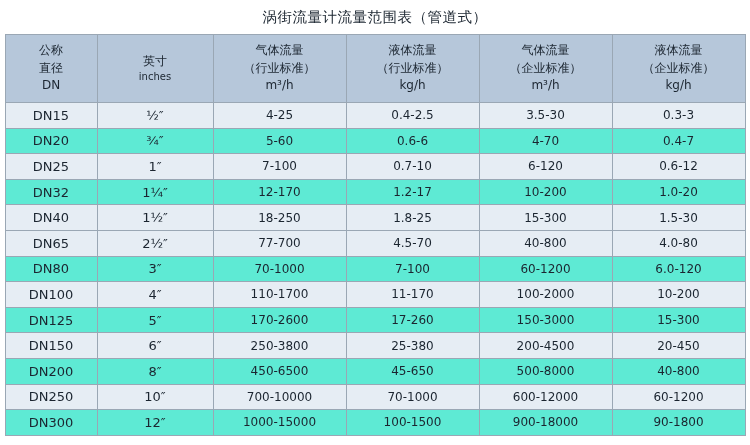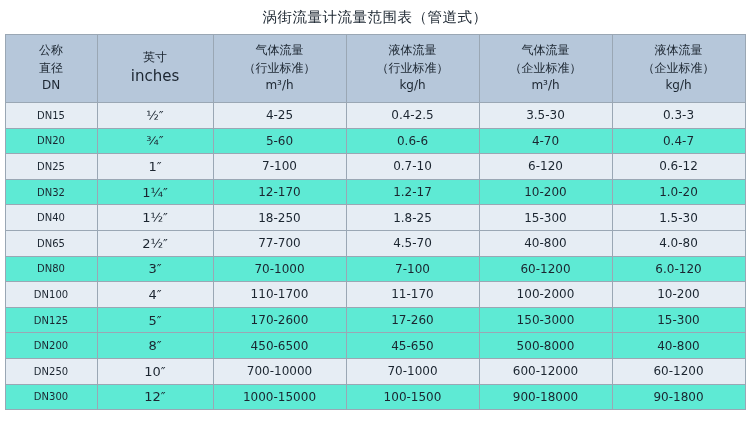--- a/index.html
+++ b/index.html
@@ -39,25 +39,25 @@
   }
   thead th {
     background: #b6c7da;
     height: 68px;
     vertical-align: middle;
     font-weight: normal;
     font-size: 12.5px;
     line-height: 1.45;
   }
   thead th .hl { display: block; }
-  thead th .sub { display: block; font-size: 15px; }
+  thead th .sub { display: block; font-size: 10px; }
   tbody td { height: 25.6px; vertical-align: middle; }
   tbody tr.odd td { background: #e6edf4; }
   tbody tr.even td { background: #5eead4; }
-  tbody td.c0 { font-size: 10px; margin-left: 19px; }
+  tbody td.c0 { font-size: 13px; margin-left: 19px; }
   tbody td.c1 { font-size: 13px; }
   
   col.w0 { width: 92px; }
   col.w1 { width: 116px; }
   col.w2 { width: 133px; }
   col.w3 { width: 133px; }
   col.w4 { width: 133px; }
   col.w5 { width: 133px; }
 </style>
 </head>
@@ -175,20 +175,28 @@
           <td class="c5">10-200</td>
         </tr>
         <tr class="even">
           <td class="c0">DN125</td>
           <td class="c1">5″</td>
           <td class="c2">170-2600</td>
           <td class="c3">17-260</td>
           <td class="c4">150-3000</td>
           <td class="c5">15-300</td>
         </tr>
+        <tr class="odd">
+          <td class="c0">DN150</td>
+          <td class="c1">6″</td>
+          <td class="c2">250-3800</td>
+          <td class="c3">25-380</td>
+          <td class="c4">200-4500</td>
+          <td class="c5">20-450</td>
+        </tr>
         <tr class="even">
           <td class="c0">DN200</td>
           <td class="c1">8″</td>
           <td class="c2">450-6500</td>
           <td class="c3">45-650</td>
           <td class="c4">500-8000</td>
           <td class="c5">40-800</td>
         </tr>
         <tr class="odd">
           <td class="c0">DN250</td>

